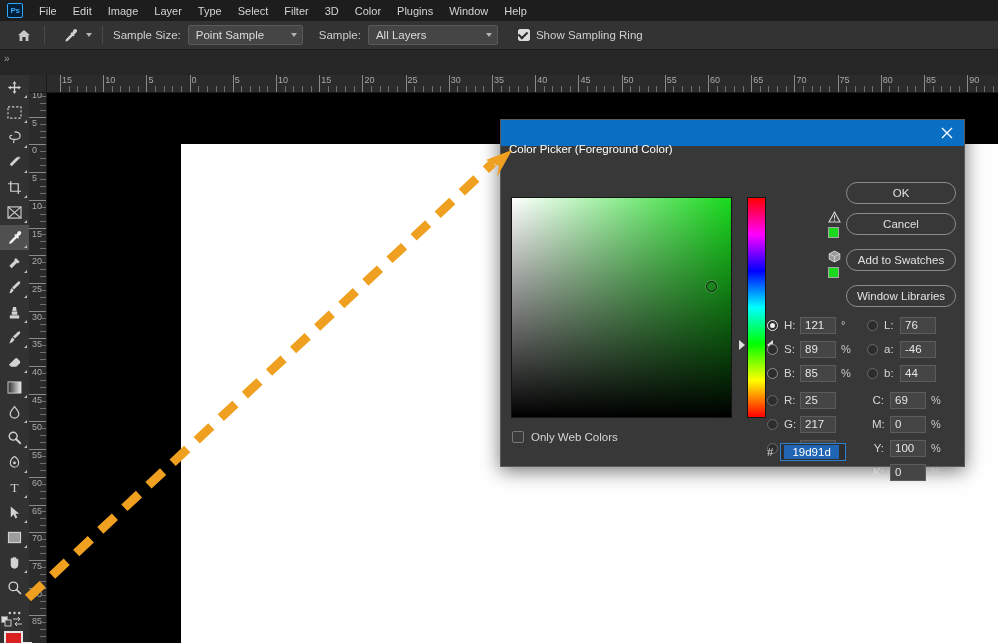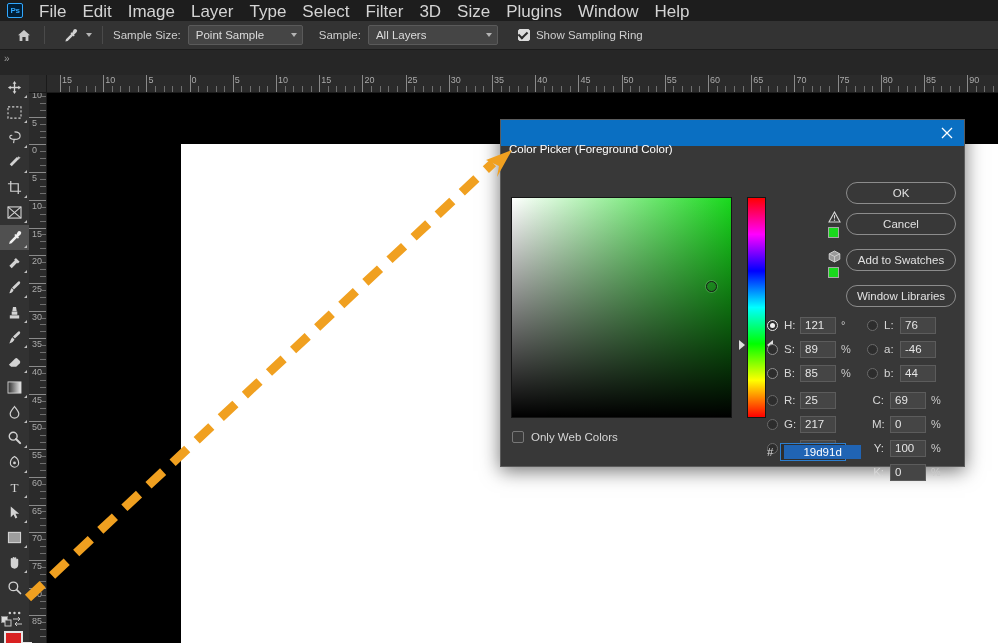--- a/index.html
+++ b/index.html
@@ -22,21 +22,21 @@
   }
   #ps-logo {
     width: 16px; height: 15px; margin-left: 7px; margin-right: 8px;
     background: #001e36; border: 1px solid #31a8ff; border-radius: 2px;
     color: #31a8ff; font-size: 8px; font-weight: bold;
     display: flex; align-items: center; justify-content: center;
     letter-spacing: -0.5px;
   }
   .menu-item {
     padding: 0 8px; height: 20px; line-height: 21px;
-    font-size: 17px; color: #d4d4d4; cursor: default; white-space: nowrap;
+    font-size: 11px; color: #d4d4d4; cursor: default; white-space: nowrap;
   }
 
   
   #optionsbar {
     position: absolute; top: 21px; left: 0; width: 998px; height: 29px;
     background: #333333;
     border-bottom: 1px solid #1c1c1c;
     display: flex; align-items: center;
   }
   #home-icon { width: 28px; display: flex; align-items: center; justify-content: center; margin-left: 10px; }
@@ -253,40 +253,40 @@
   .funit { font-size: 11px; color: #c9c9c9; margin-left: 5px; }
   #hexrow { position: absolute; left: 0px; top: 127px; display: flex; align-items: center; }
   #hex-hash { font-size: 11.5px; color: #d6d6d6; margin-right: 7px; }
   #hex-input {
     width: 66px; height: 18px; background: #2e2e2e;
     border: 1px solid #2d7fd0; padding: 0 3px;
     display: flex; align-items: center;
   }
   #hex-value {
     background: #2064b4; color: #ffffff; font-size: 11.5px;
-    padding: 0 19px; line-height: 14px;
+    padding: 0 8px; line-height: 14px;
   }
 
   
   #annot { position: absolute; left: 0; top: 0; width: 998px; height: 643px; pointer-events: none; }
 </style>
 </head>
 <body>
 
 <div id="menubar">
   <div id="ps-logo">Ps</div>
   <div class="menu-item">File</div>
   <div class="menu-item">Edit</div>
   <div class="menu-item">Image</div>
   <div class="menu-item">Layer</div>
   <div class="menu-item">Type</div>
   <div class="menu-item">Select</div>
   <div class="menu-item">Filter</div>
   <div class="menu-item">3D</div>
-  <div class="menu-item">Size</div>
+  <div class="menu-item">Color</div>
   <div class="menu-item">Plugins</div>
   <div class="menu-item">Window</div>
   <div class="menu-item">Help</div>
 </div>
 
 <div id="optionsbar">
   <div id="home-icon">
     <svg width="14" height="13" viewBox="0 0 14 13">
         <path d="M7 1 L13 6.2 L11.4 6.2 L11.4 12 L8.6 12 L8.6 8 L5.4 8 L5.4 12 L2.6 12 L2.6 6.2 L1 6.2 Z" fill="#c9c9c9"></path>
       </svg>

